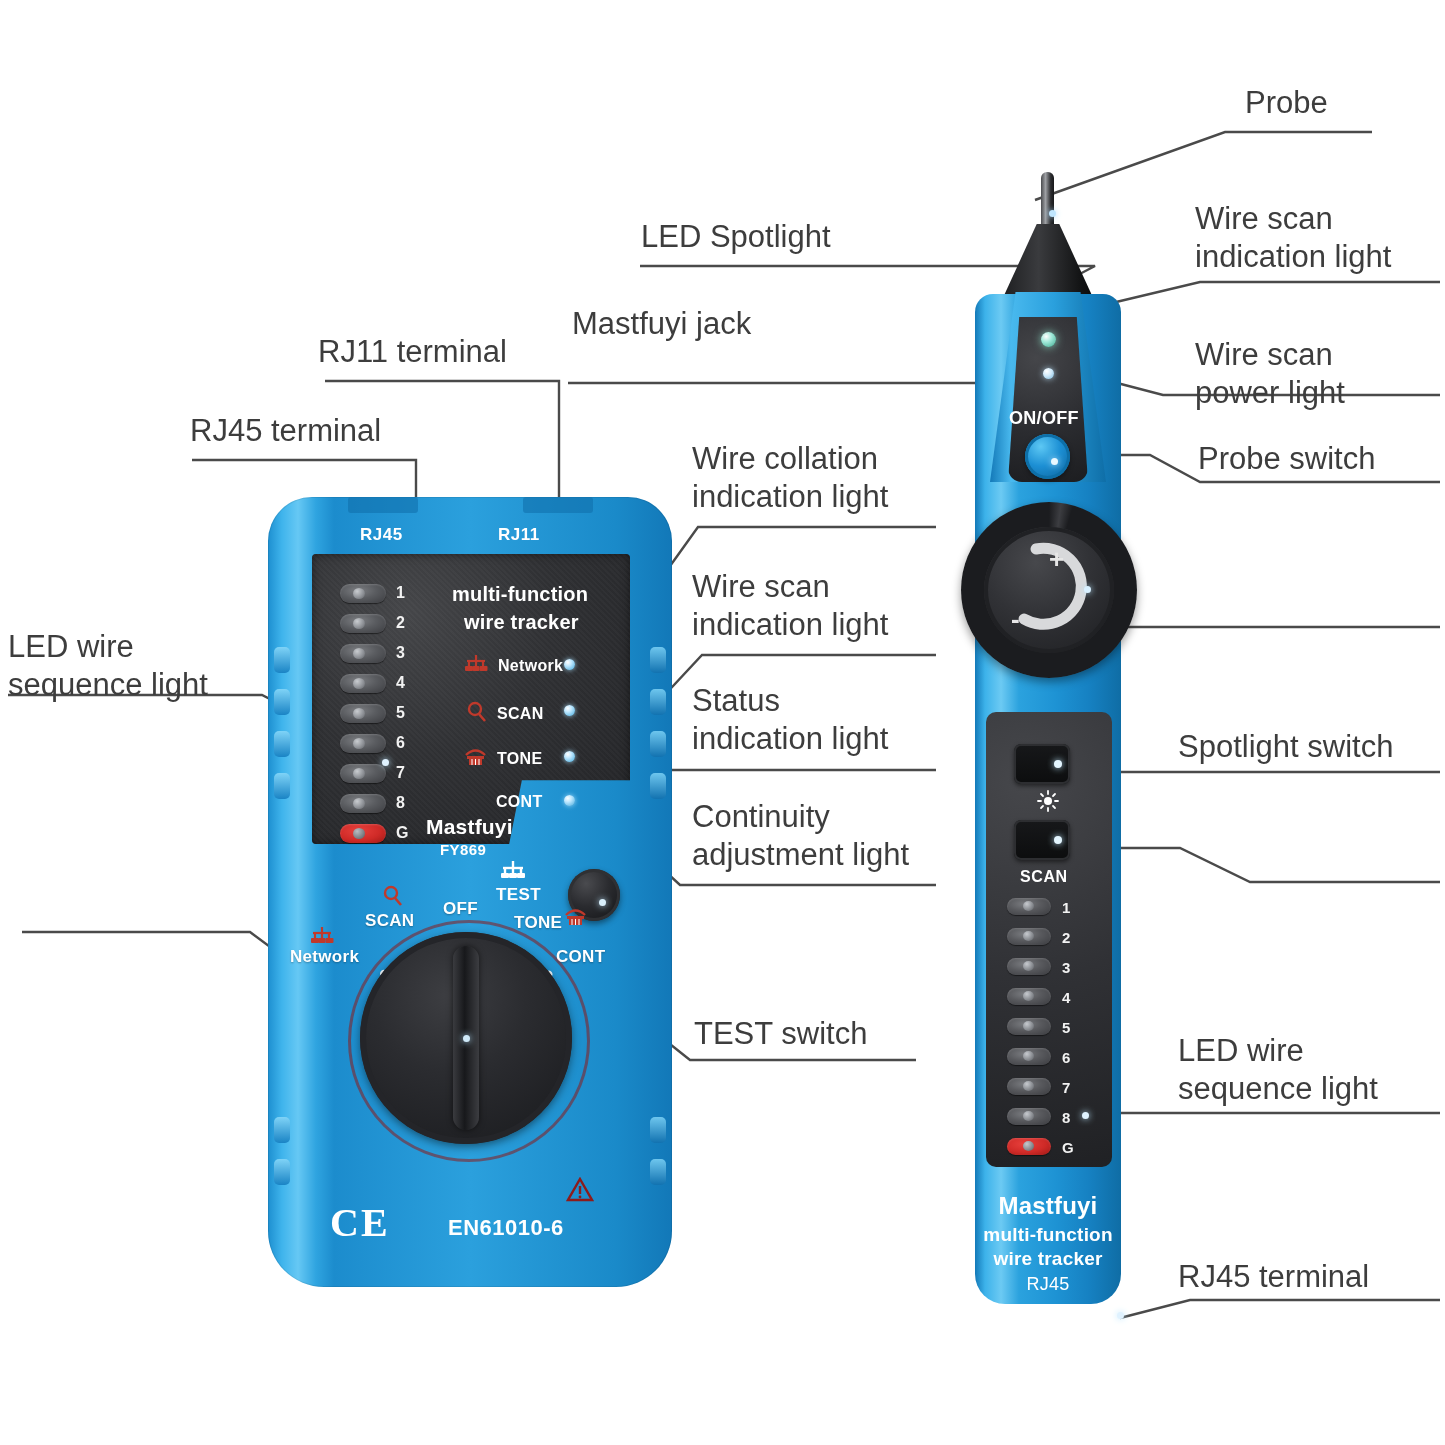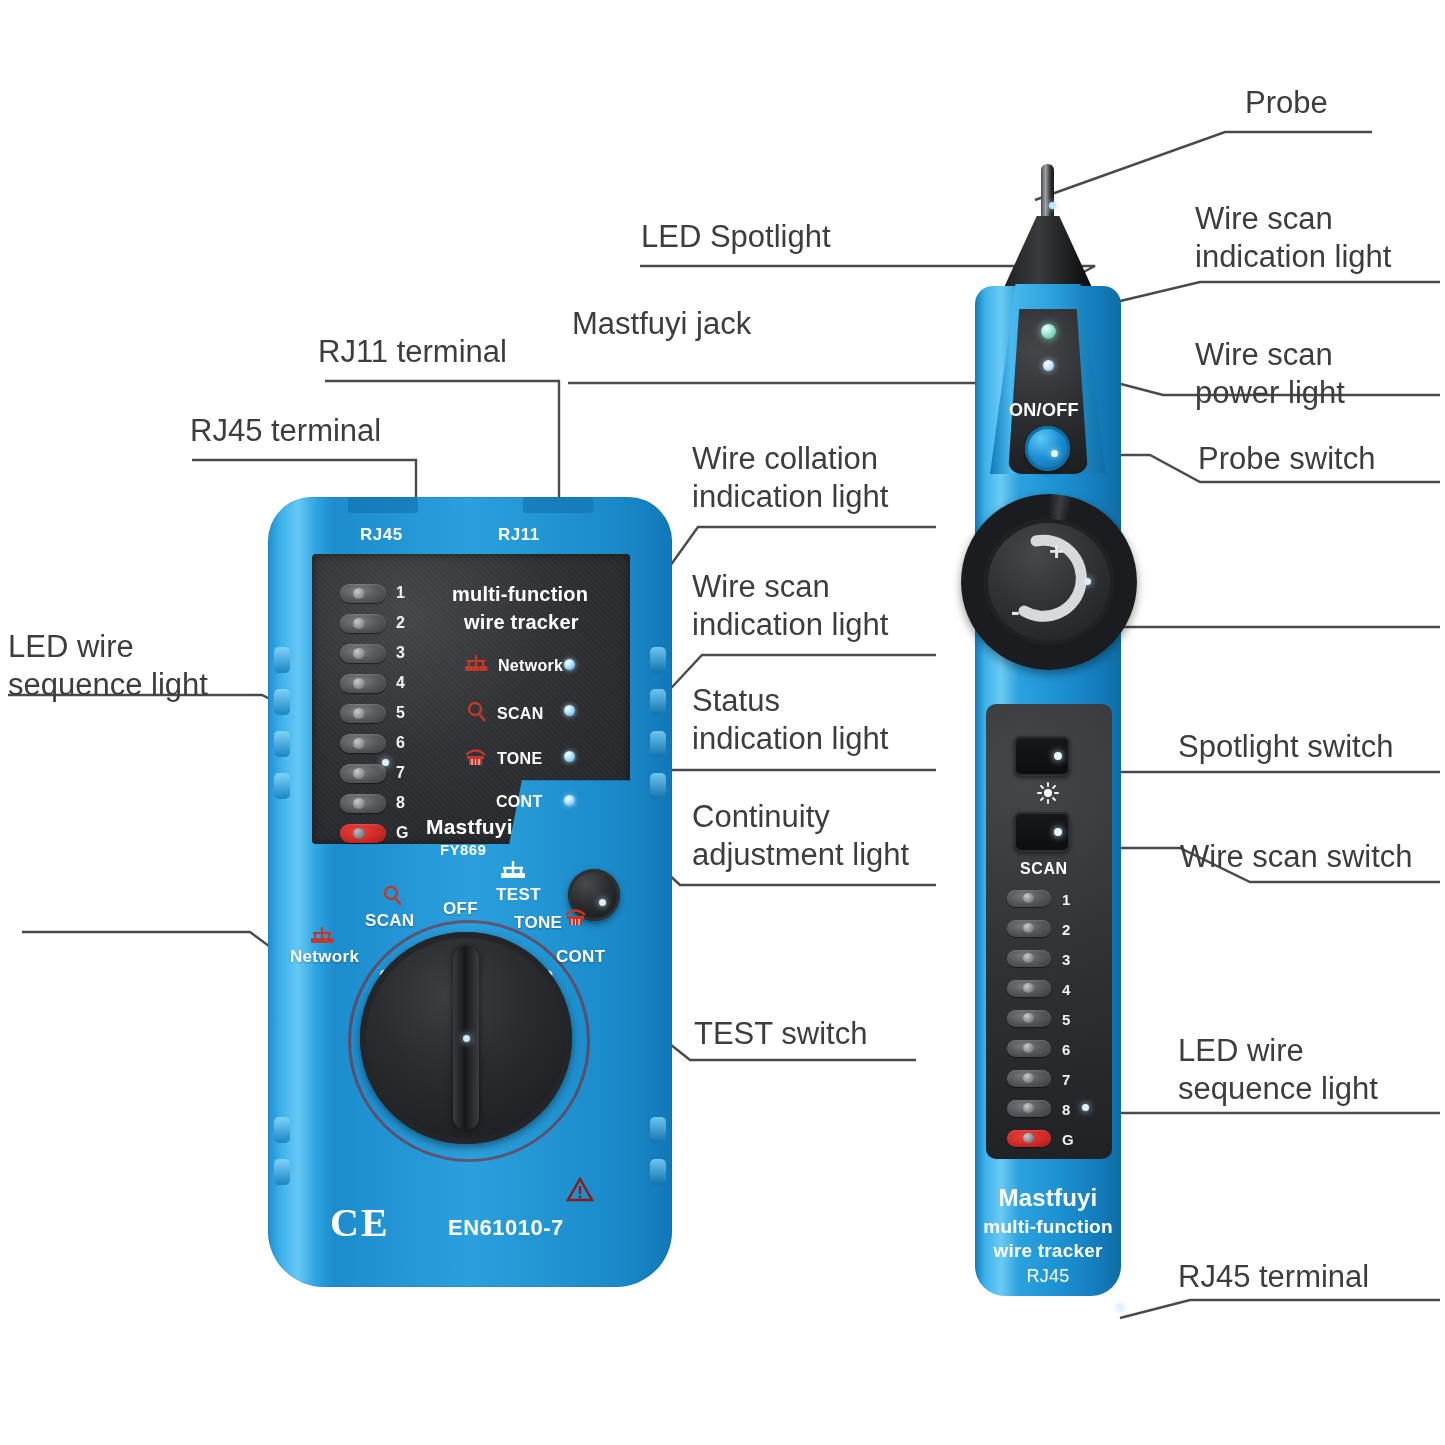--- a/index.html
+++ b/index.html
@@ -88,21 +88,21 @@
     box-shadow:0 3px 6px rgba(0,0,0,.45), inset 0 0 0 3px #2f3033;}
   .testbtn .d{position:absolute;left:31px;top:30px;width:7px;height:7px;border-radius:50%;
     background:#d9effb;box-shadow:0 0 7px #bfe6ff;}
   .test-lbl{position:absolute;color:#ffffff;font-weight:bold;font-size:17px;letter-spacing:.4px;}
 
   .ce{position:absolute;color:#ffffff;font-size:40px;font-weight:bold;letter-spacing:2px;
       font-family:"Liberation Serif",serif;}
   .en{position:absolute;color:#ffffff;font-size:22px;font-weight:bold;letter-spacing:.5px;}
 
   
-  #probe{position:absolute;left:912px;top:164px;width:270px;height:1150px;}
+  #probe{position:absolute;left:912px;top:172px;width:270px;height:1150px;}
   .pb-tip{position:absolute;left:129px;top:0px;width:13px;height:60px;border-radius:6px 6px 2px 2px;
     background:linear-gradient(90deg,#4a4b4e,#9ea0a4 35%,#2c2d30 75%,#17181a);}
   .pb-tip-dot{position:absolute;left:137px;top:38px;width:7px;height:7px;border-radius:50%;
     background:#bfe6ff;box-shadow:0 0 6px #a8dcff;}
   .pb-cone{position:absolute;left:89px;top:52px;width:94px;height:78px;
     background:linear-gradient(90deg,#1d1e20,#3a3b3e 40%,#121314 85%,#0a0a0b);
     clip-path:polygon(38% 0,62% 0,100% 100%,0 100%);border-radius:6px;}
   .pb-body{position:absolute;left:63px;top:122px;width:146px;height:1010px;
     background:
       linear-gradient(90deg,#1379b8 0px,#3cb2ea 10px,#6ccaf3 26px,#2ba2de 44px,
@@ -217,21 +217,20 @@
 indication light</div>
 
   <div class="callout" style="left:1195px;top:336px;">Wire scan
 power light</div>
 
   <div class="callout" style="left:1198px;top:440px;">Probe switch</div>
 
 
   <div class="callout" style="left:1178px;top:728px;">Spotlight switch</div>
 
-  <div class="callout" style="left:1180px;top:838px;">Wire scan switch</div>
 
   <div class="callout" style="left:1178px;top:1032px;">LED wire
 sequence light</div>
 
   <div class="callout" style="left:1178px;top:1258px;">RJ45 terminal</div>
 
   <div class="callout" style="left:641px;top:218px;">LED Spotlight</div>
 
   <div class="callout" style="left:572px;top:305px;">Mastfuyi jack</div>
 
@@ -453,21 +452,21 @@
       <div class="dialtick" style="left:228px;top:104px;transform:rotate(32deg);"></div>
       <div class="dialtick" style="left:262px;top:126px;transform:rotate(58deg);"></div>
 
       <div class="dial-ring"></div>
       <div class="dial-face">
         <div class="dial-blade"></div>
         <div class="dial-center"></div>
       </div>
 
       <div class="ce" style="left:62px;top:352px;">CE</div>
-      <div class="en" style="left:180px;top:368px;">EN61010-7</div>
+      <div class="en" style="left:180px;top:368px;">EN61010-6</div>
       <span style="position:absolute;left:298px;top:330px;">
         <svg width="28" height="25" viewBox="0 0 28 25">
             <path d="M14 2 L26 23 L2 23 Z" stroke="#8d1b1b" stroke-width="2.4" fill="none"></path>
           <line x1="14" y1="9" x2="14" y2="17" stroke="#8d1b1b" stroke-width="2.4"></line>
             <circle cx="14" cy="20" r="1.4" fill="#8d1b1b"></circle>
           </svg>
       </span>
     </div>
   </div>
 

